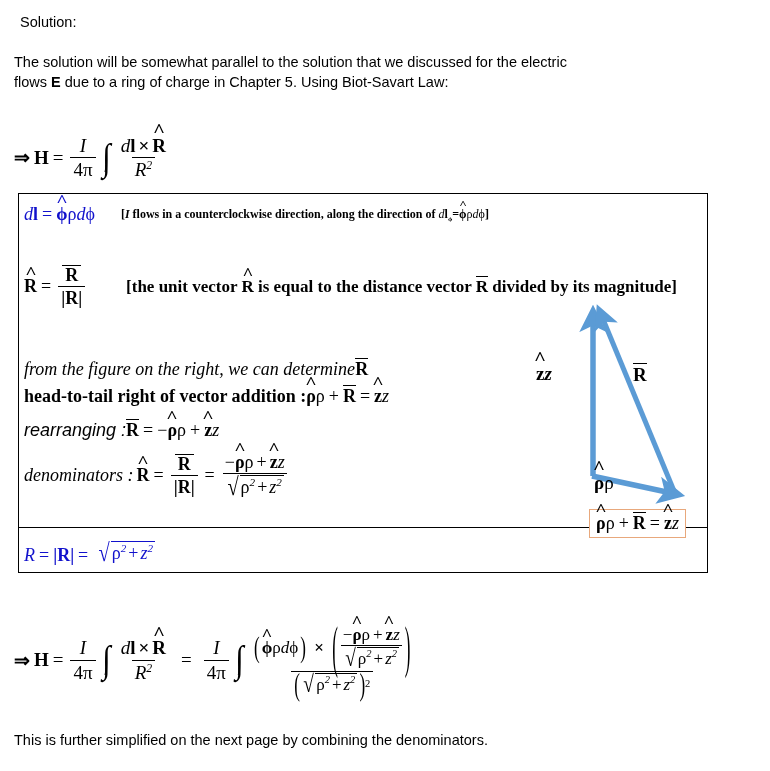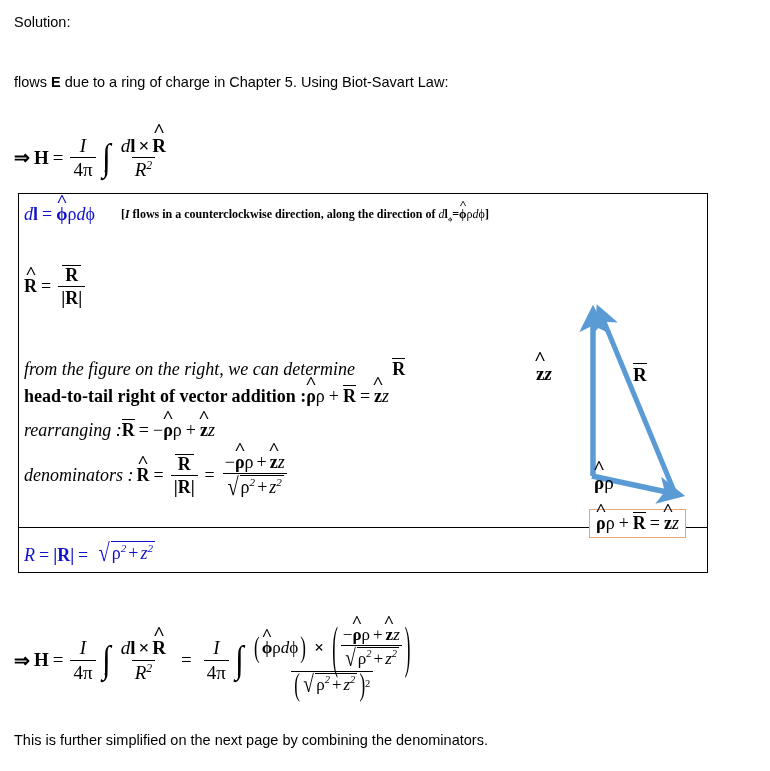--- a/index.html
+++ b/index.html
@@ -163,24 +163,24 @@
     top: 509px;
     border: 1.6px solid #e8a87c;
     background: #ffffff;
     padding: 2px 6px 3px 6px;
     box-sizing: border-box;
   }
 </style>
 </head>
 <body>
 
-<div class="plain" style="left:14px; top:12px;">Solution:</div>
+<div class="plain" style="left:20px; top:12px;">Solution:</div>
 
 <div class="plain" style="left:14px; top:52px; width:740px;">
-  <br>
+  <span>The solution will be somewhat parallel to the solution that we discussed for the electric</span><br>
   <span>flows </span><span class="b">E</span><span> due to a ring of charge in Chapter 5. Using Biot-Savart Law:</span>
 </div>
 
 <div class="math" style="position:absolute; left:14px; top:135px;">
   <span style="font-weight:bold; font-style:normal; margin-right:4px;">⇒</span>
   <span class="mb">H</span>
   <span style="margin:0 4px;">=</span>
   <span class="frac">
     <span class="num mi">I</span>
     <span class="den" style="font-style:normal;">4π</span>
@@ -214,40 +214,43 @@
 
 <div class="math" style="position:absolute; left:24px; top:265px; font-size:18px;">
   <span class="hat mb">R</span>
   <span style="margin:0 4px;">=</span>
   <span class="frac">
     <span class="num ovb mb">R</span>
     <span class="den">
       <span class="mb">|</span><span class="mb">R</span><span class="mb">|</span>
     </span>
   </span>
-</div>
-
-<div class="math" style="position:absolute; left:24px; top:358px; font-size:18px;gap:37px;">
+  <span class="b" style="margin-left:38px; font-size:17px;">
+    <span>[the unit vector </span><span class="hat" style="font-family:'Liberation Serif',serif;">R</span><span> is equal to the distance vector </span><span class="ovb" style="font-family:'Liberation Serif',serif;">R</span><span> divided by its magnitude]</span>
+  </span>
+</div>
+
+<div class="math" style="position:absolute; left:24px; top:358px; font-size:18px;">
   <span class="i" style="font-family:'Liberation Serif',serif;">from the figure on the right, we can determine </span>
   <span class="ovb mb">R</span>
 </div>
 
 <div class="math" style="position:absolute; left:24px; top:385px; font-size:18px;">
   <span class="b" style="font-family:'Liberation Serif',serif;">head-to-tail right of vector addition :  </span>
   <span class="hat mb">ρ</span>
     <span style="font-style:normal;">ρ</span>
   <span style="margin:0 4px;">+</span>
   <span class="ovb mb">R</span>
   <span style="margin:0 4px;">=</span>
   <span class="hat mb">z</span>
     <span class="mi">z</span>
 </div>
 
 <div class="math" style="position:absolute; left:24px; top:419px; font-size:18px;">
-  <span class="i" style="font-family:Liberation Serif, serif;">rearranging :  </span>
+  <span class="i" style="font-family:Liberation Sans, sans-serif;">rearranging :  </span>
   <span class="ovb mb">R</span>
   <span style="margin:0 4px;">=</span>
   <span>−</span>
     <span class="hat mb">ρ</span>
     <span style="font-style:normal;">ρ</span>
   <span style="margin:0 4px;">+</span>
   <span class="hat mb">z</span>
     <span class="mi">z</span>
 </div>
 

